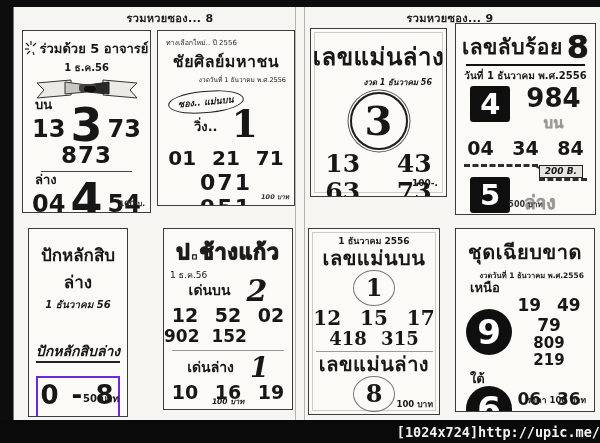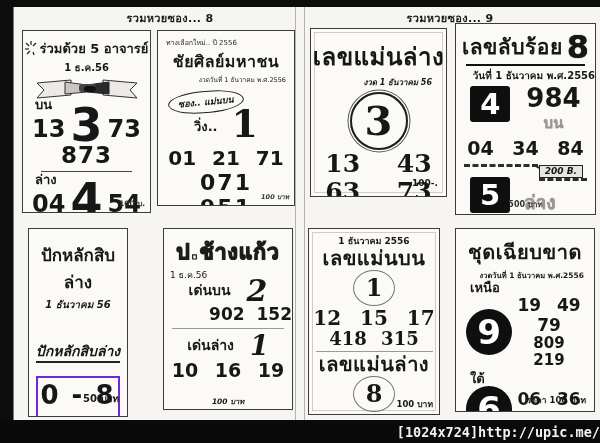--- a/index.html
+++ b/index.html
@@ -64,21 +64,21 @@
   }
   .p3-circle span{font-size:40px;font-weight:bold;line-height:40px;}
   .p3-row{font-size:25px;font-weight:bold;text-align:center;word-spacing:28px;line-height:28px;}
   .p3-price{position:absolute;right:8px;bottom:8px;font-size:9px;font-weight:bold;}
 
   
   .p4-titlerow{display:flex;align-items:center;justify-content:center;margin-top:6px;border-bottom:0;}
   .p4-title{font-size:21px;font-weight:bold;letter-spacing:.5px;}
   .p4-title8{font-size:32px;font-weight:bold;line-height:26px;margin-left:4px;text-shadow:0 0 1px #000;}
   .p4-underline{width:86%;margin:1px auto 0;border-top:2.5px solid #111;}
-  .p4-date{font-size:10px;font-weight:bold;text-align:right;margin-top:2px;}
+  .p4-date{font-size:10px;font-weight:bold;text-align:center;margin-top:2px;}
   .p4-row{display:flex;align-items:flex-start;justify-content:center;margin-top:3px;}
   .p4-sq{
     width:40px;height:36px;background:#0f0f0f;color:#fff;display:flex;align-items:center;
     justify-content:center;font-size:29px;font-weight:bold;border-radius:3px;
   }
   .p4-top-right{margin-left:16px;text-align:center;}
   .p4-984{font-size:26px;font-weight:bold;line-height:25px;}
   .p4-ghost{color:#9b9893;font-weight:bold;text-shadow:0 0 1px #777;}
   .p4-triplet{font-size:19px;font-weight:bold;text-align:center;word-spacing:12px;margin-top:2px;}
   .p4-divider{position:relative;height:18px;margin:2px 6px 0;}
@@ -106,21 +106,21 @@
   .p6-title{
     font-size:21px;font-weight:bold;text-align:center;margin-top:6px;
     color:#fbfaf7;-webkit-text-stroke:1.2px #1c1c1c;text-shadow:0 0 1px #1c1c1c;
     letter-spacing:1px;
   }
   .p6-date{font-size:9px;margin-left:6px;margin-top:0;}
   .p6-lblrow{display:flex;align-items:flex-end;justify-content:center;margin-top:-4px;}
   .p6-lbl{font-size:14px;font-weight:bold;margin-right:16px;margin-bottom:3px;}
   .p6-digit{font-size:30px;font-weight:bold;font-style:italic;line-height:26px;}
   .p6-row{font-size:19px;font-weight:bold;text-align:center;word-spacing:10px;line-height:22px;}
-  .p6-row2{font-size:17px;font-weight:bold;text-align:right;word-spacing:6px;line-height:20px;}
+  .p6-row2{font-size:17px;font-weight:bold;text-align:left;word-spacing:6px;line-height:20px;}
   .p6-hr{border-top:1px solid #999;width:88%;margin:4px auto;}
   .p6-price{position:absolute;left:0;right:0;bottom:2px;text-align:center;font-size:7.5px;font-weight:bold;font-style:italic;}
 
   
   .p7-inner{position:absolute;inset:3px;border:1px solid #cfcdc6;}
   .p7-date{font-size:9px;font-weight:bold;text-align:center;margin-top:5px;}
   .p7-title{font-size:20px;font-weight:bold;text-align:center;line-height:21px;letter-spacing:.5px;}
   .p7-circle{
     width:40px;height:34px;border:1.5px solid #777;border-radius:50%;
     margin:1px auto;display:flex;align-items:center;justify-content:center;
@@ -281,20 +281,21 @@
     <div class="p5-price">50 บาท</div>
   </div>
 
   <div class="panel" style="left:163px;top:228px;width:130px;height:182px;">
     <div class="p6-title">ป.ช้างแก้ว</div>
     <div class="p6-date">1 ธ.ค.56</div>
     <div class="p6-lblrow">
       <span class="p6-lbl">เด่นบน</span>
       <span class="p6-digit serif">2</span>
     </div>
+    <div class="p6-row">12 52 02</div>
     <div class="p6-row2">902 152</div>
     <div class="p6-hr"></div>
     <div class="p6-lblrow" style="margin-top:0;">
       <span class="p6-lbl">เด่นล่าง</span>
       <span class="p6-digit serif" style="font-size:27px;">1</span>
     </div>
     <div class="p6-row">10 16 19</div>
     <div class="p6-price">100 บาท</div>
   </div>
 

